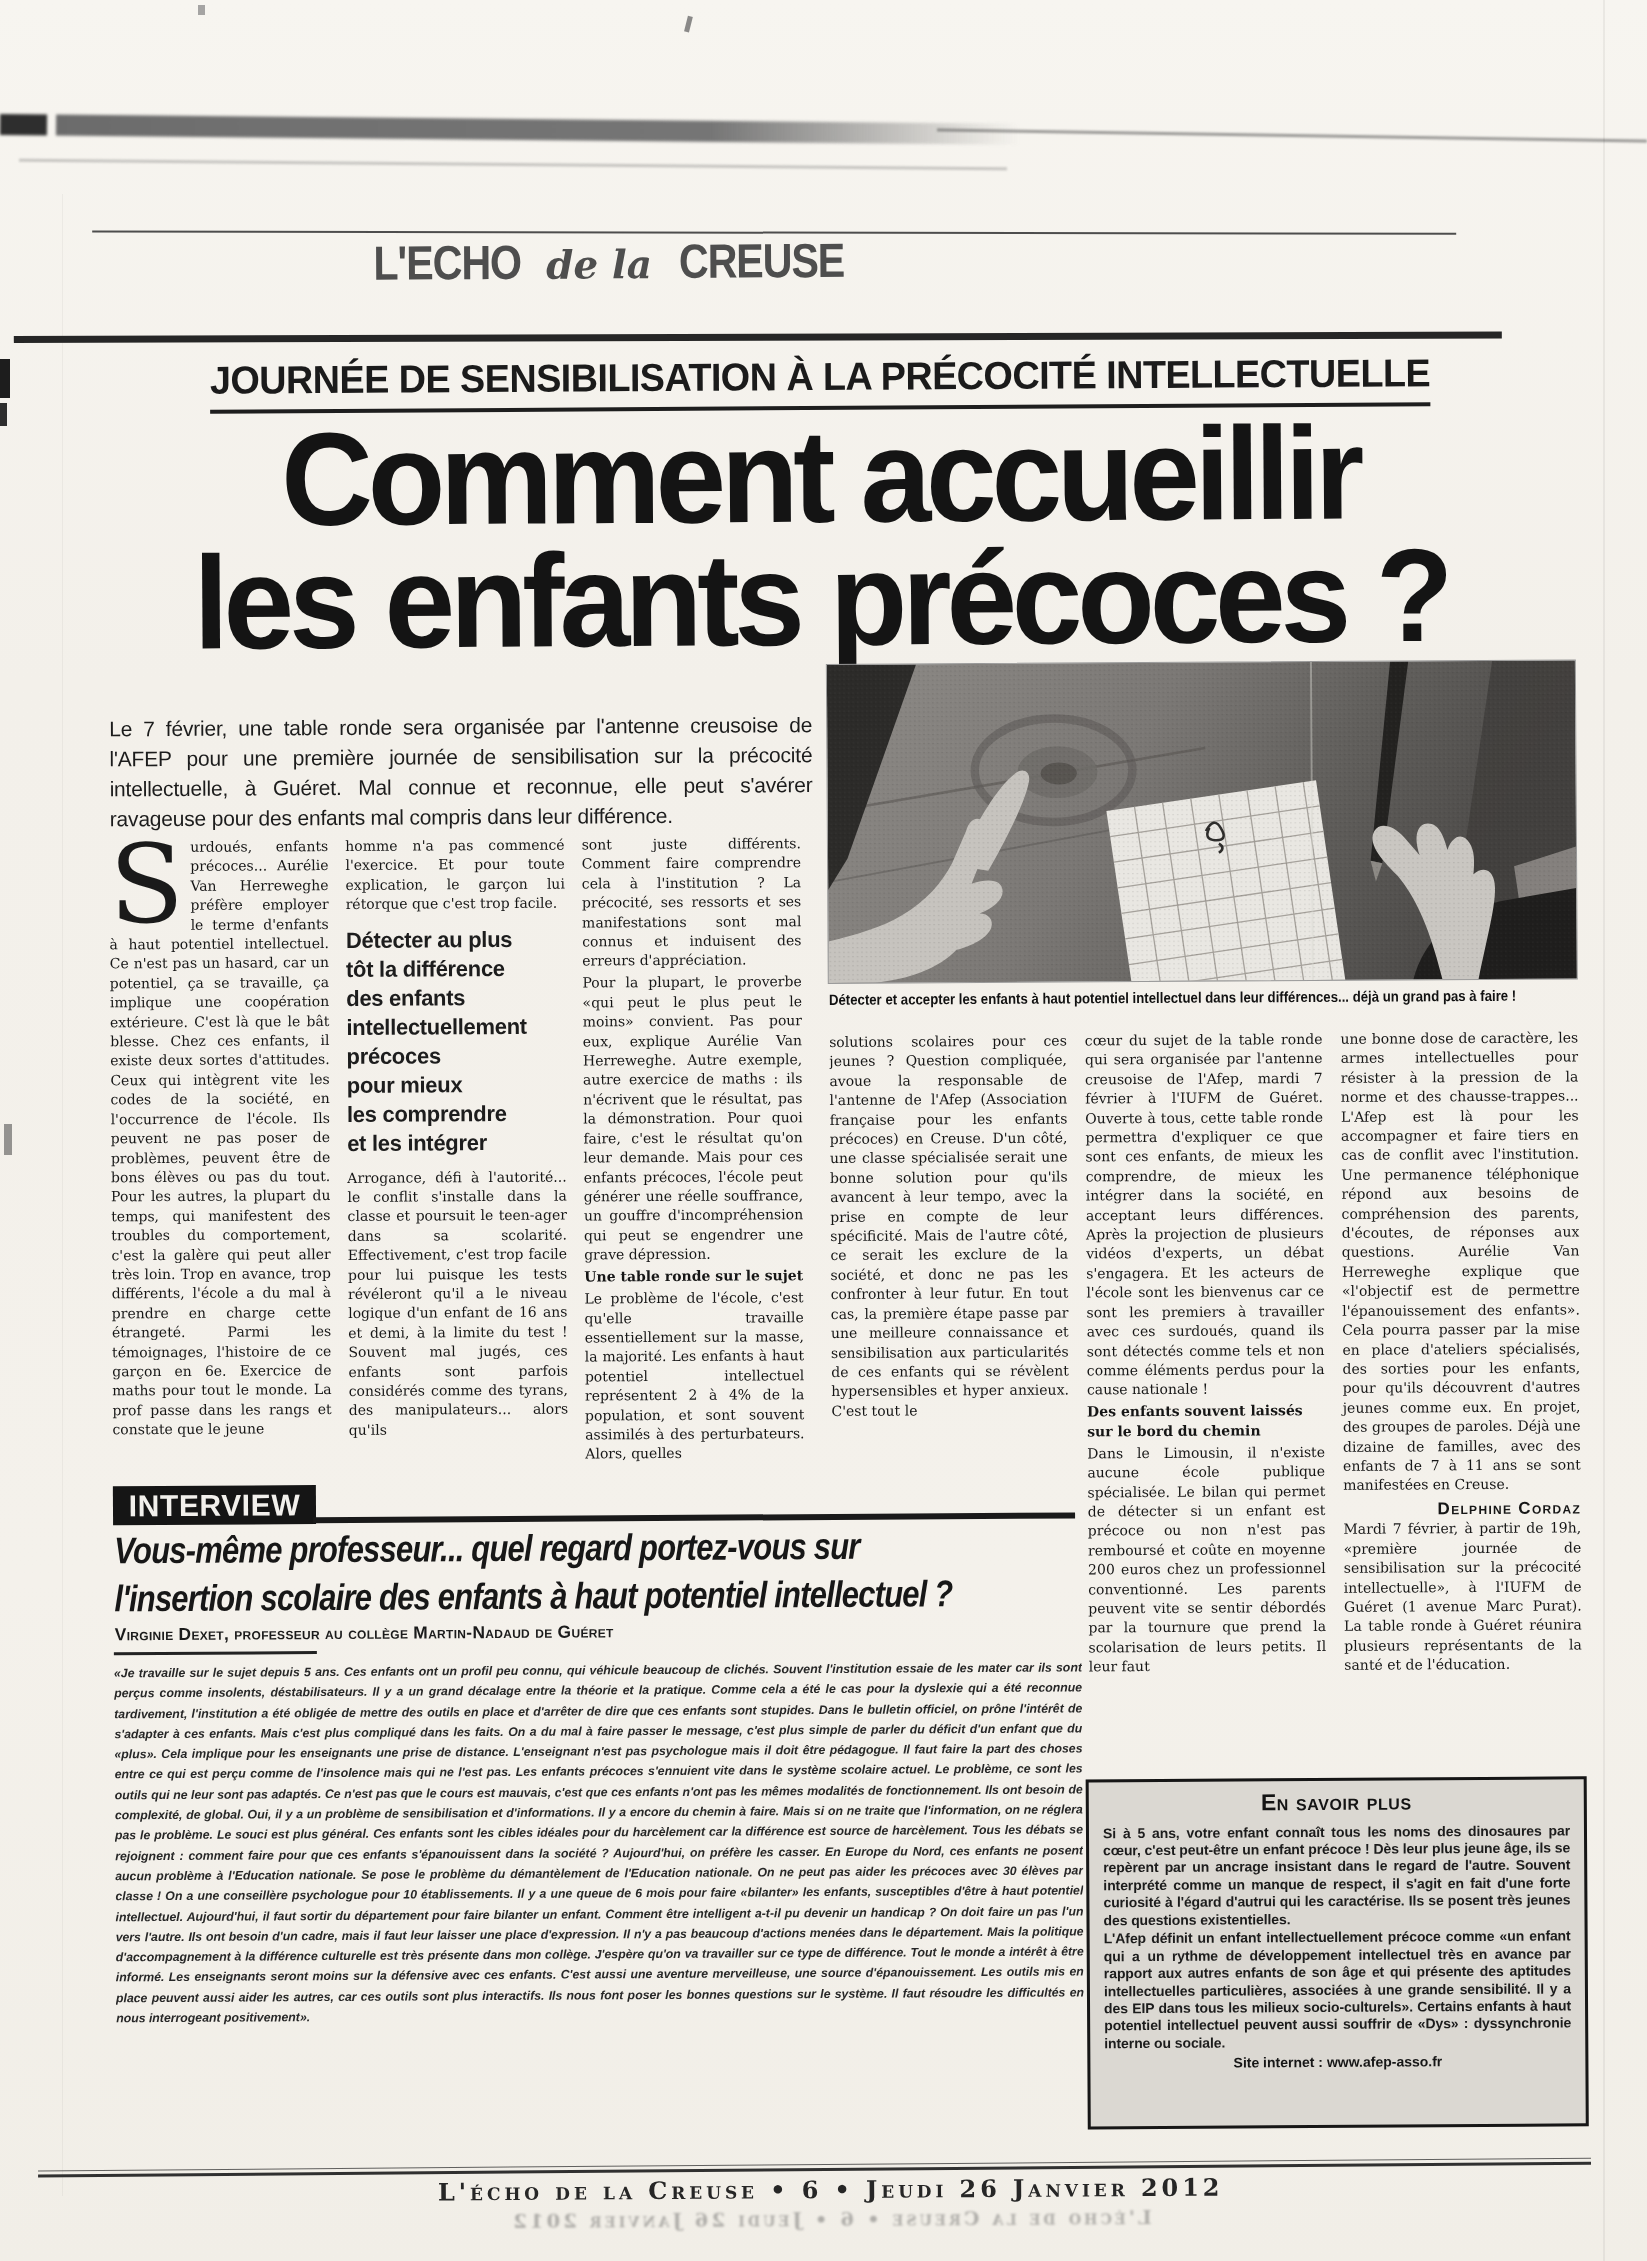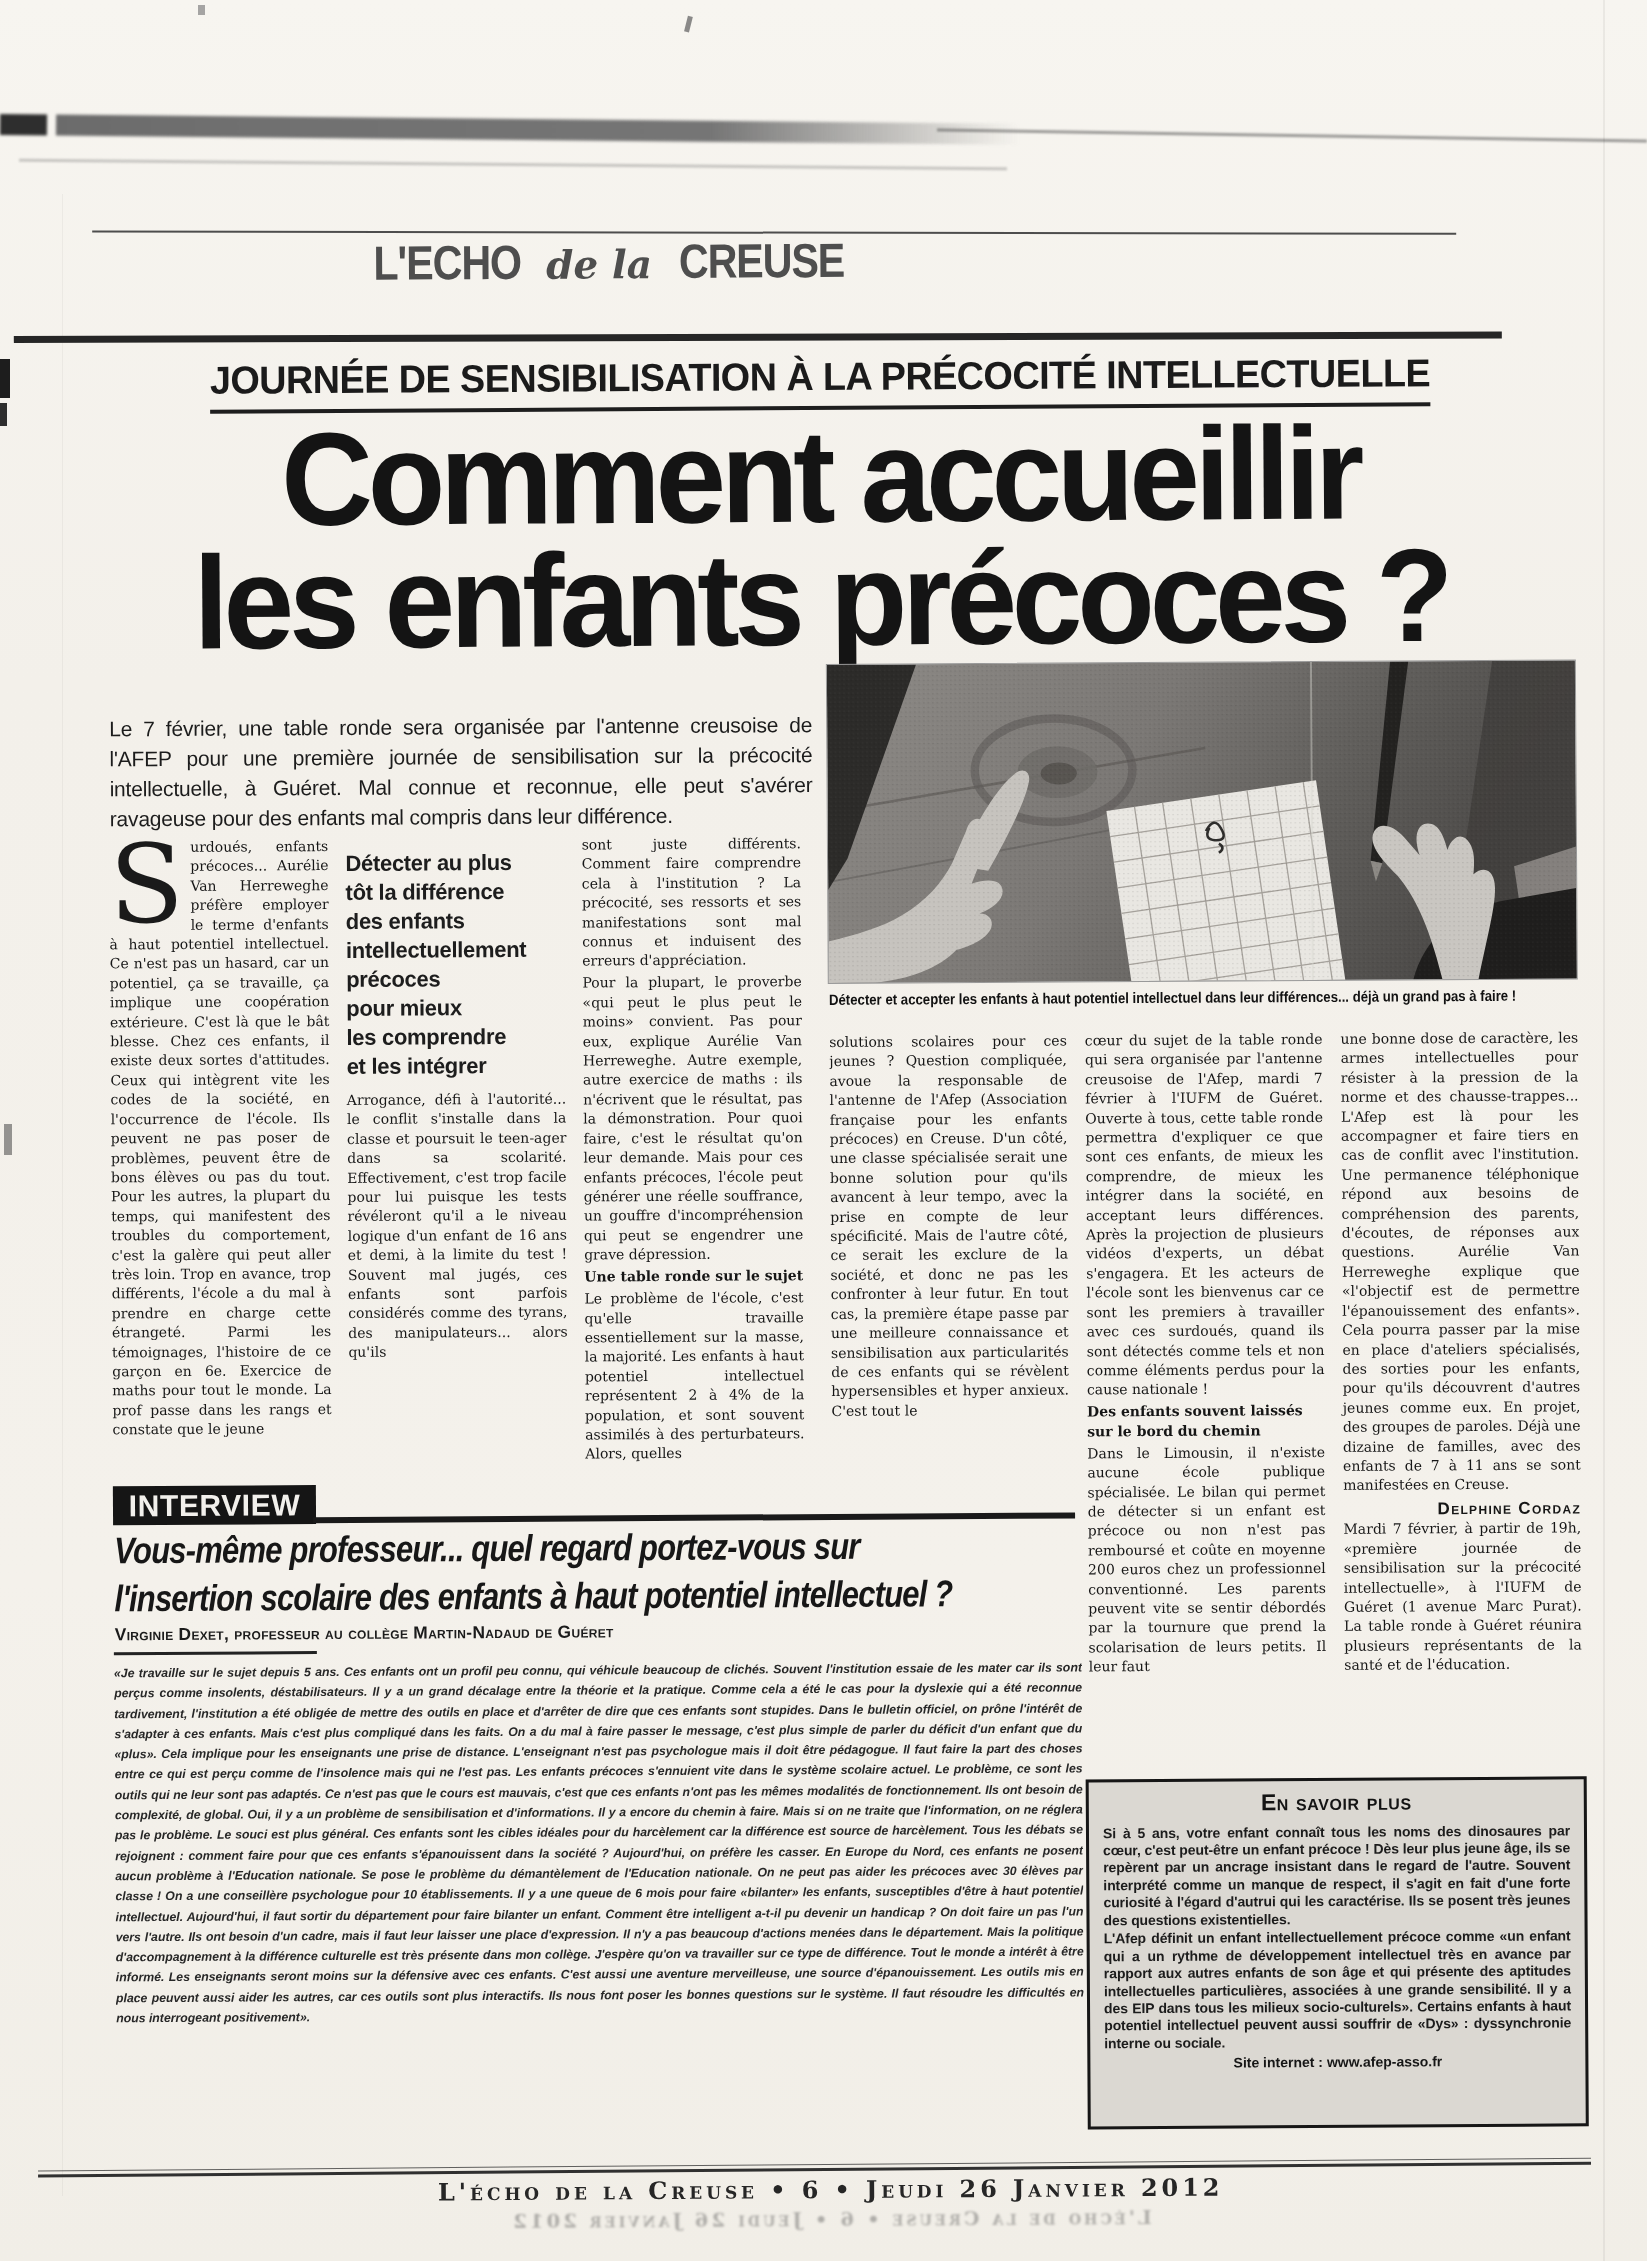--- a/index.html
+++ b/index.html
@@ -182,20 +182,21 @@
         <rect width="1158" height="492" fill="url(#grain)" opacity="0.5"></rect>
       </svg>
     </div>
     <div class="abs photo-caption">Détecter et accepter les enfants à haut potentiel intellectuel dans leur différences... déjà un grand pas à faire !</div>
 
     <div class="abs cols cols-left">
       <div class="col">
         <p><span class="dropcap">S</span><span>urdoués, enfants précoces... Aurélie Van Herreweghe préfère employer le terme d'enfants à haut potentiel intellectuel. Ce n'est pas un hasard, car un potentiel, ça se travaille, ça implique une coopération extérieure. C'est là que le bât blesse. Chez ces enfants, il existe deux sortes d'attitudes. Ceux qui intègrent vite les codes de la société, en l'occurrence de l'école. Ils peuvent ne pas poser de problèmes, peuvent être de bons élèves ou pas du tout. Pour les autres, la plupart du temps, qui manifestent des troubles du comportement, c'est la galère qui peut aller très loin. Trop en avance, trop différents, l'école a du mal à prendre en charge cette étrangeté. Parmi les témoignages, l'histoire de ce garçon en 6e. Exercice de maths pour tout le monde. La prof passe dans les rangs et constate que le jeune</span></p>
       </div>
       <div class="col">
+        <p>homme n'a pas commencé l'exercice. Et pour toute explication, le garçon lui rétorque que c'est trop facile.</p>
         <div class="col-subhead-large">Détecter au plus
 tôt la différence
 des enfants
 intellectuellement
 précoces
 pour mieux
 les comprendre
 et les intégrer</div>
         <p>Arrogance, défi à l'autorité... le conflit s'installe dans la classe et poursuit le teen-ager dans sa scolarité. Effectivement, c'est trop facile pour lui puisque les tests révéleront qu'il a le niveau logique d'un enfant de 16 ans et demi, à la limite du test ! Souvent mal jugés, ces enfants sont parfois considérés comme des tyrans, des manipulateurs... alors qu'ils</p>
       </div>

